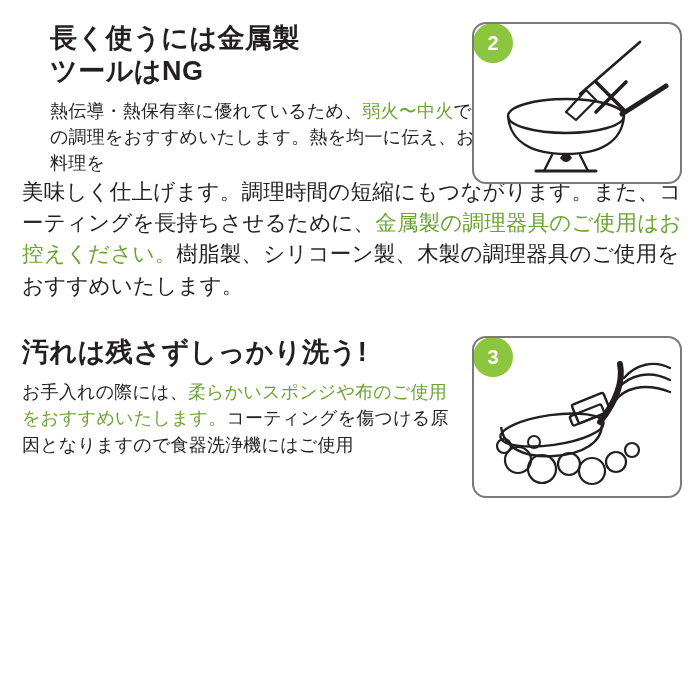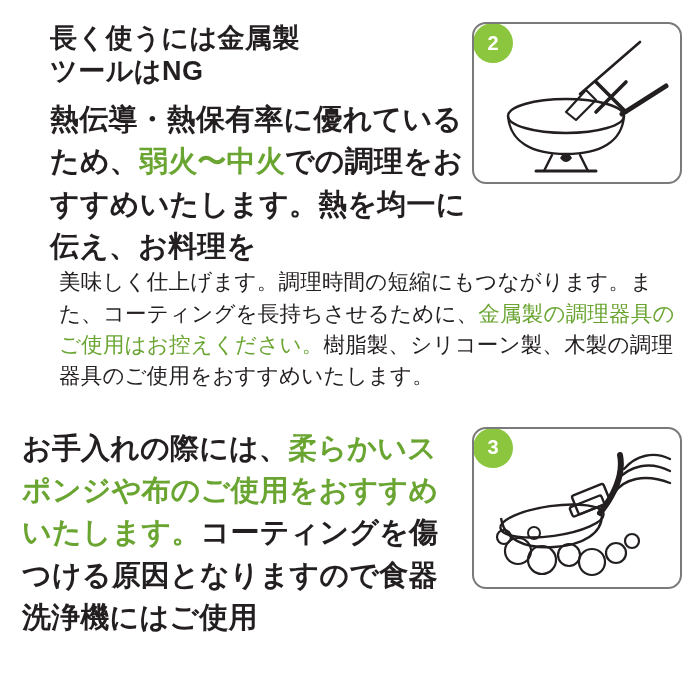--- a/index.html
+++ b/index.html
@@ -37,33 +37,31 @@
     white-space: pre-line;
   }
   .sec1 .heading, .sec1 .lead-wrap {
     width: 430px;
     margin-left: 28px;
   }
   .sec2 .heading, .sec2 .lead-wrap {
     width: 430px;
   }
   .lead-wrap {
-    font-size: 29px;
+    font-size: 18px;
     line-height: 1.46;
     letter-spacing: 0.2px;
-    font-weight: bold;
   }
   .lead-wrap .hl {
     color: #6aa532;
   }
   .rest-wrap {
     font-size: 21.5px;
     line-height: 1.46;
     letter-spacing: 0.2px;
-    margin-left: 37px;
   }
   .rest-wrap .hl {
     color: #6aa532;
   }
   
   .illus {
     position: absolute;
     width: 210px;
     height: 162px;
     border: 2px solid #7a7a7a;
@@ -152,17 +150,18 @@
         <circle cx="68" cy="131" r="14" fill="none" stroke="#231f20" stroke-width="2.2"></circle>
         <circle cx="95" cy="126" r="11" fill="none" stroke="#231f20" stroke-width="2.2"></circle>
         <circle cx="118" cy="133" r="13" fill="none" stroke="#231f20" stroke-width="2.2"></circle>
         <circle cx="142" cy="124" r="10" fill="none" stroke="#231f20" stroke-width="2.2"></circle>
         <circle cx="30" cy="108" r="7" fill="none" stroke="#231f20" stroke-width="2.2"></circle>
         <circle cx="158" cy="112" r="7" fill="none" stroke="#231f20" stroke-width="2.2"></circle>
         <circle cx="60" cy="104" r="6" fill="none" stroke="#231f20" stroke-width="2"></circle>
       </svg>
     </div>
 
+    <h2 class="heading">汚れは残さずしっかり洗う!</h2>
 
     <div class="lead-wrap"><span>お手入れの際には、</span><span class="hl">柔らかいスポンジや布のご使用をおすすめいたします。</span><span>コーティングを傷つける原因となりますので食器洗浄機にはご使用</span></div>
   </div>
 
 </div>
 
 </body></html>

